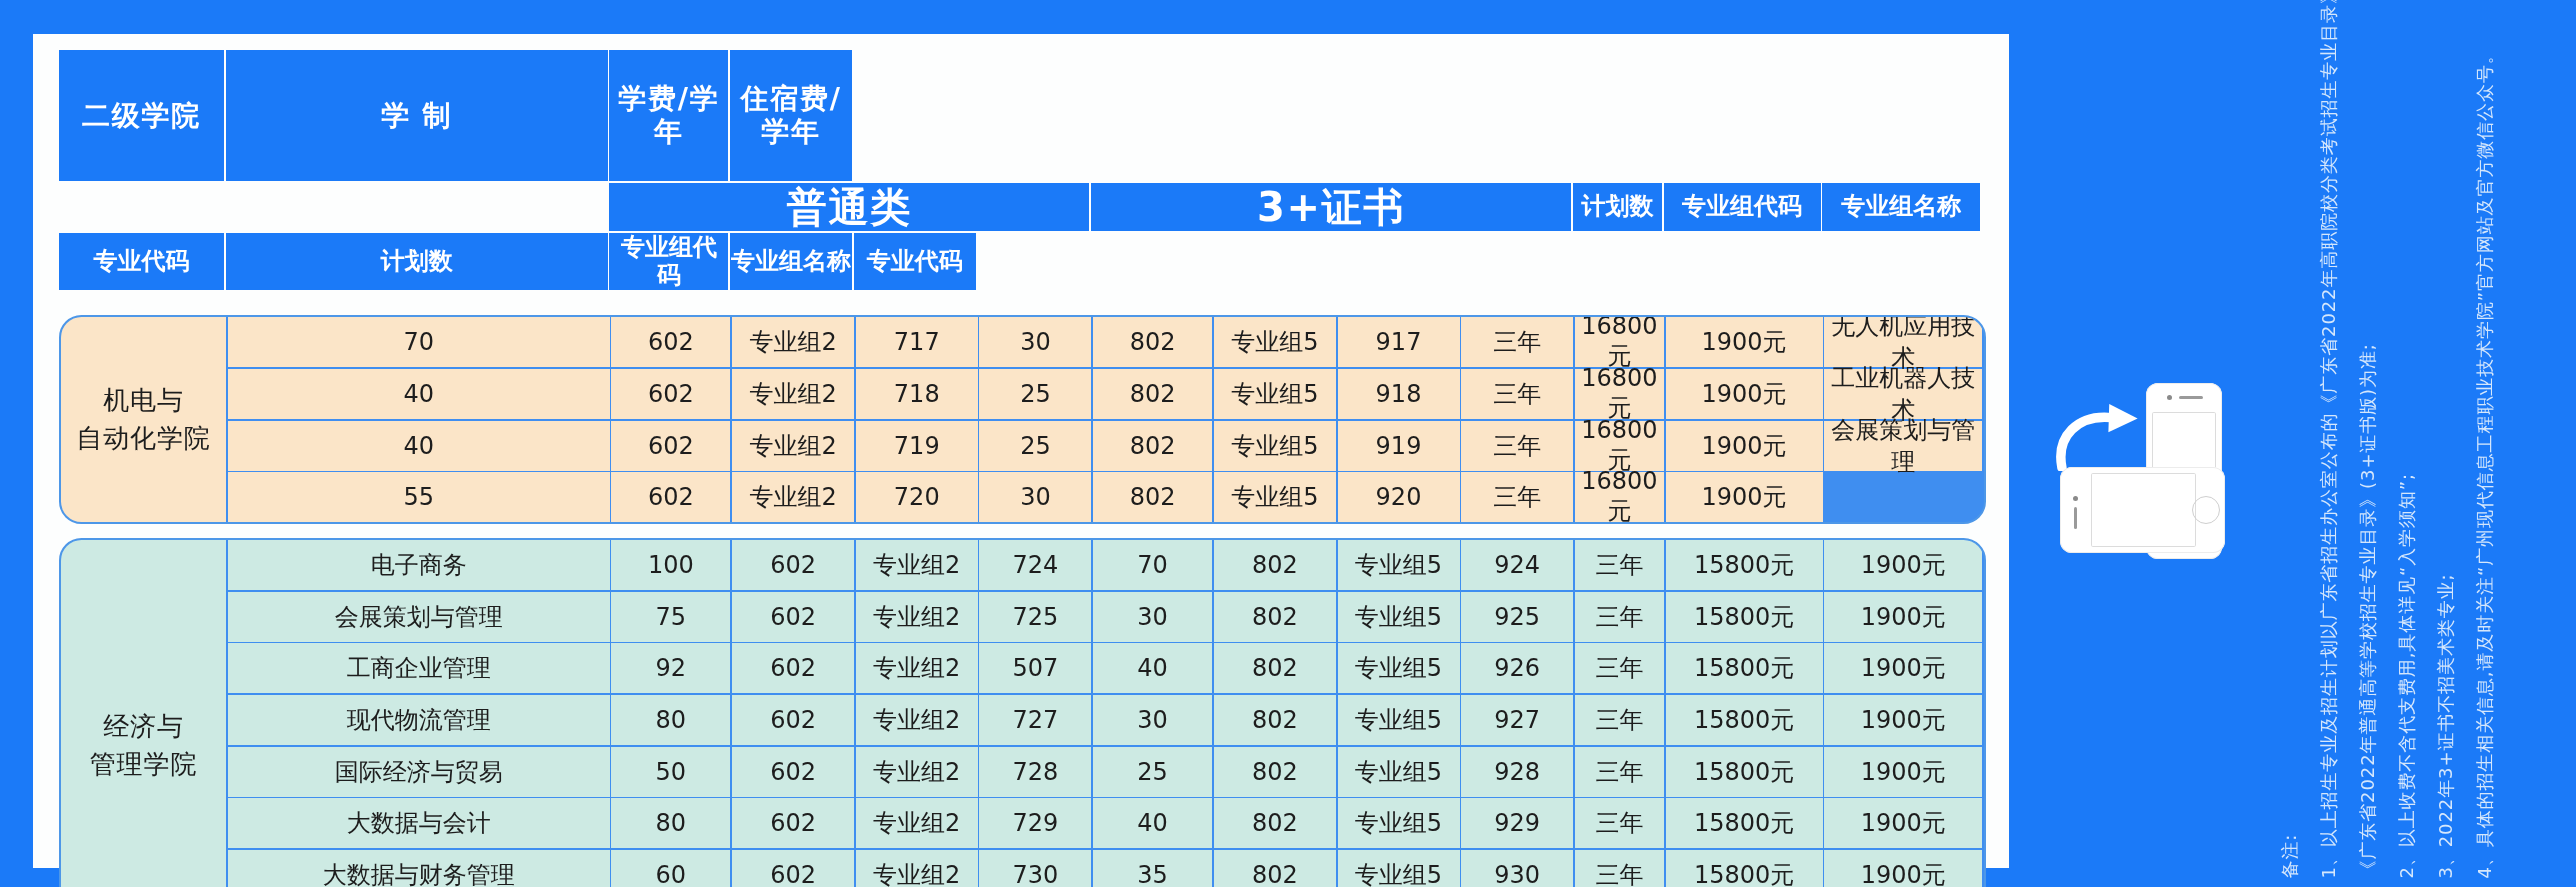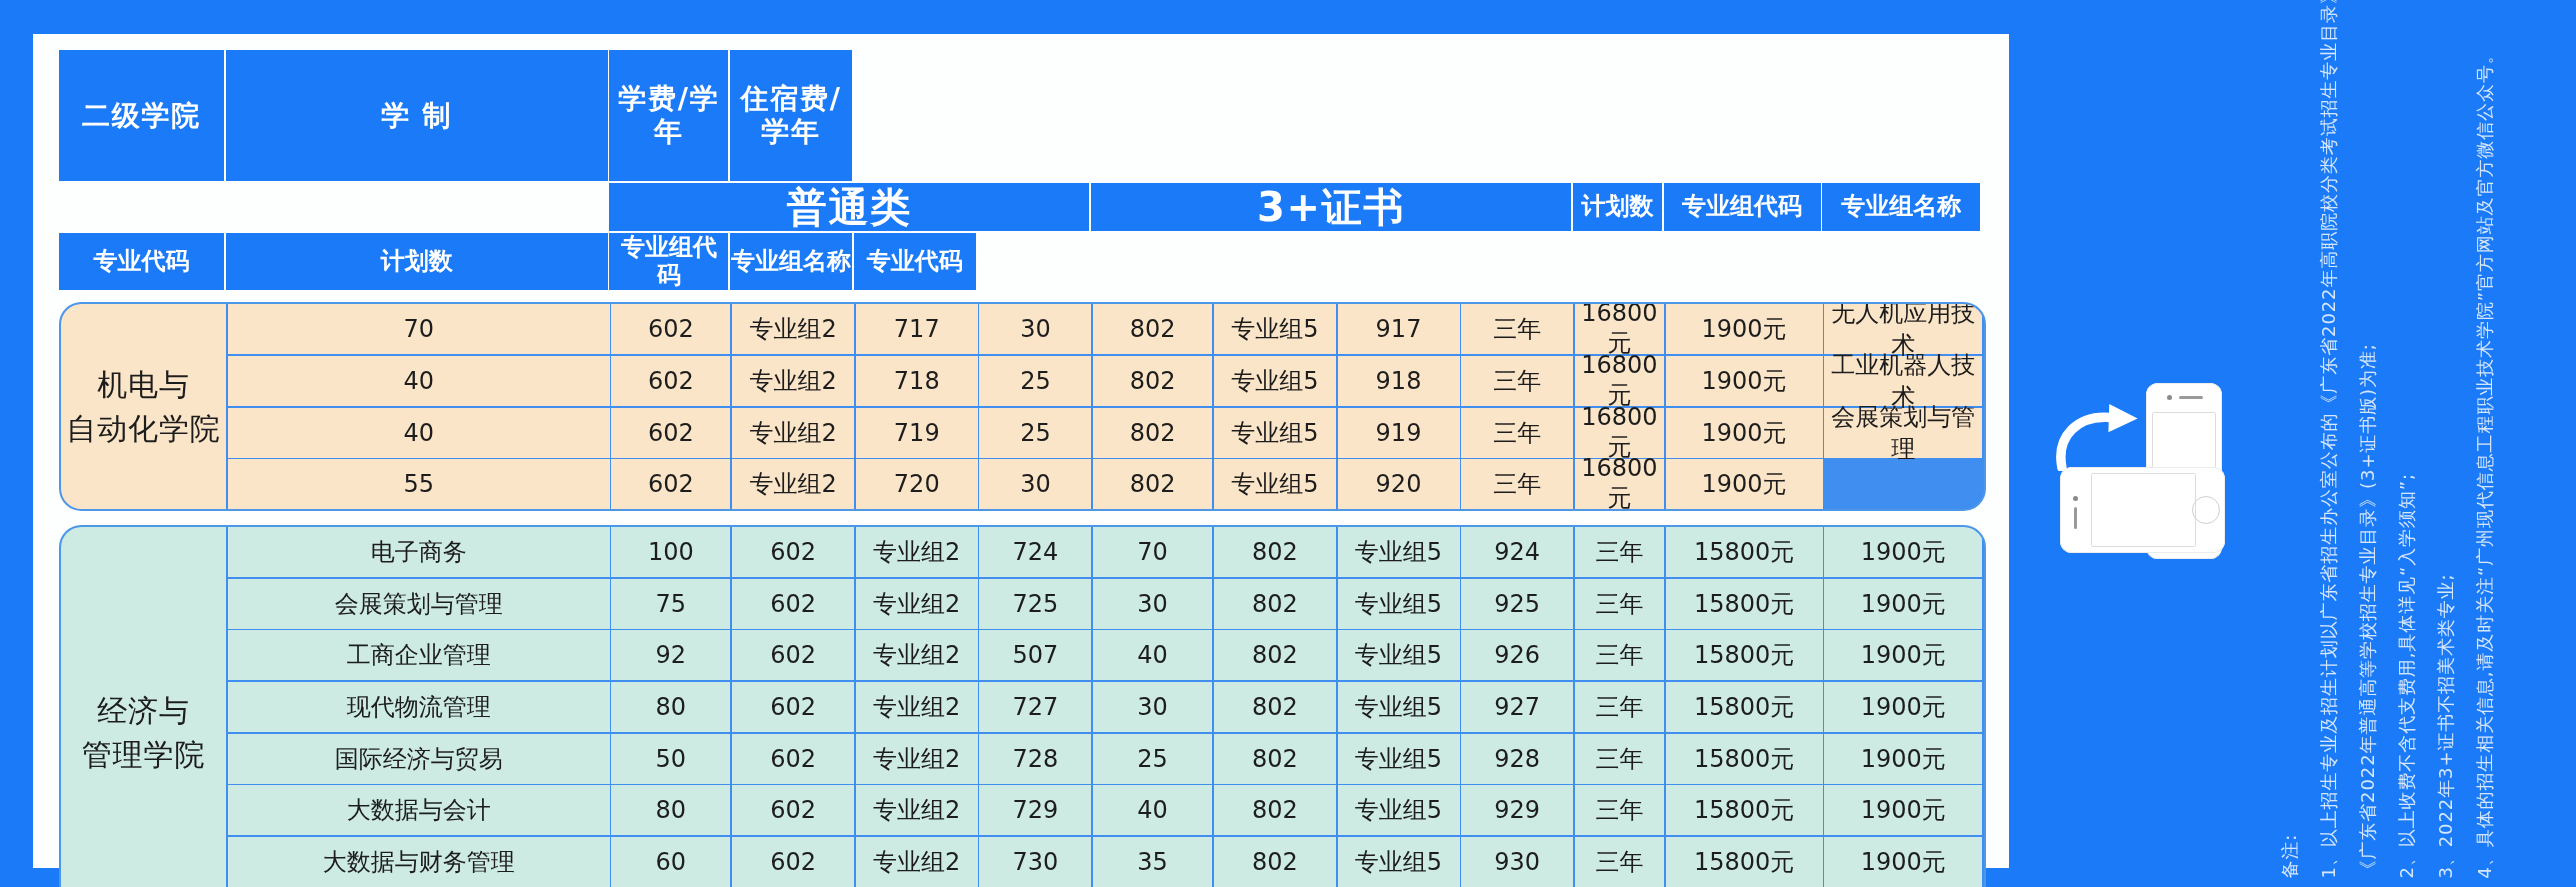--- a/index.html
+++ b/index.html
@@ -13,21 +13,21 @@
     background:#fdfefe;box-sizing:border-box;padding:15.5px 0 0 26px;
   }
   
   .grid13{
     display:grid;
     grid-template-columns:165px 382px 119px 122px 122px 112px 119px 122px 122px 112px 89px 157px 158px;
     gap:1.7px;
     width:1921px;
   }
   
-  .thead{grid-template-rows:65px 65px;margin-bottom:12px;}
+  .thead{grid-template-rows:65px 65px;margin-bottom:25px;}
   .hcell{
     background:#1b7af8;color:#ffffff;font-weight:bold;
     display:flex;align-items:center;justify-content:center;text-align:center;
     letter-spacing:1.7px;line-height:1.2;
   }
   .span2r{grid-row:1 / span 2;font-size:28px;}
   .gtitle{font-size:40px;}
   .sub{font-size:24px;letter-spacing:0;}
   .c3-6{grid-column:3 / span 4;}
   .c7-10{grid-column:7 / span 4;}
@@ -38,21 +38,21 @@
     grid-auto-rows:50px;grid-auto-flow:row;
     margin-bottom:13.8px;
     box-sizing:border-box;
   }
   .group{width:1927px;}
   .bcell{
     display:flex;align-items:center;justify-content:center;text-align:center;
     font-size:24px;color:#1d1d1d;background:var(--cellbg);
   }
   .college-cell{
-    font-size:30px;white-space:pre-line;line-height:1.45;letter-spacing:0.9px;
+    font-size:26px;white-space:pre-line;line-height:1.45;letter-spacing:0.9px;
   }
   .theme-peach{--cellbg:#fbe5c8;}
   .theme-teal{--cellbg:#cdeae3;}
   
   .notes-wrap{position:absolute;left:2275px;top:0;width:224px;height:888px;}
   .notes-rot{
     position:absolute;left:50%;top:50%;width:869px;
     transform:translate(-50%,-50%) rotate(-90deg);
     color:#d5e7fc;font-size:18px;line-height:39px;letter-spacing:0.9px;
   }

